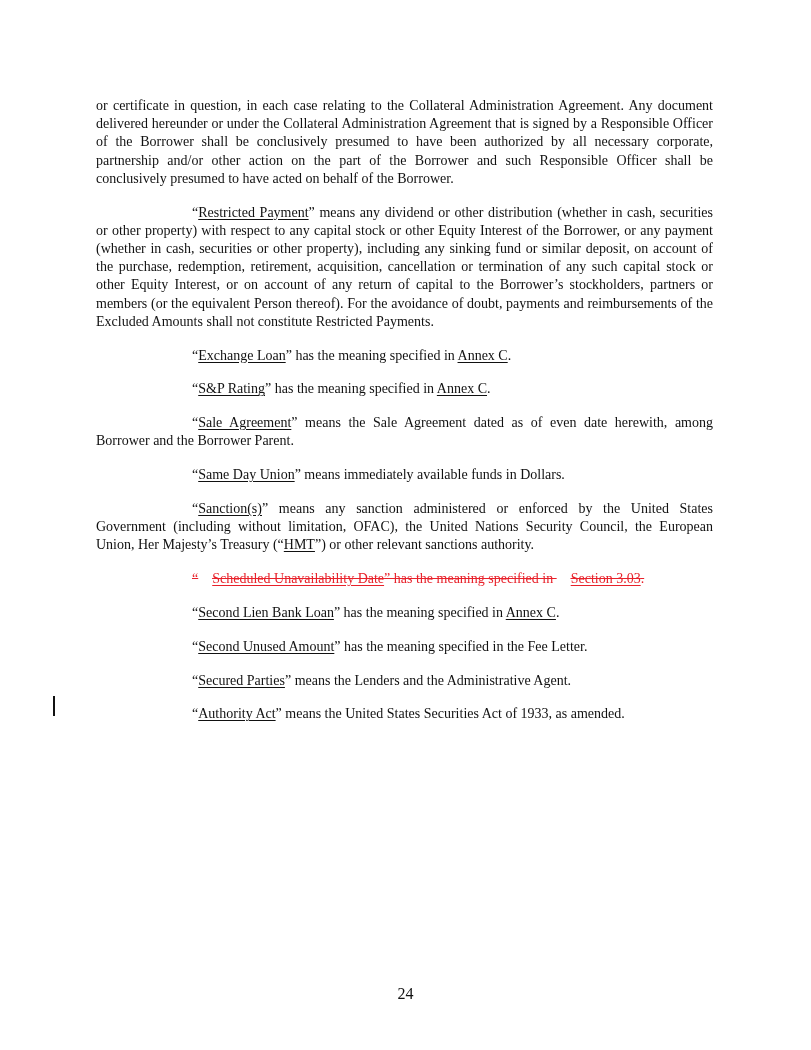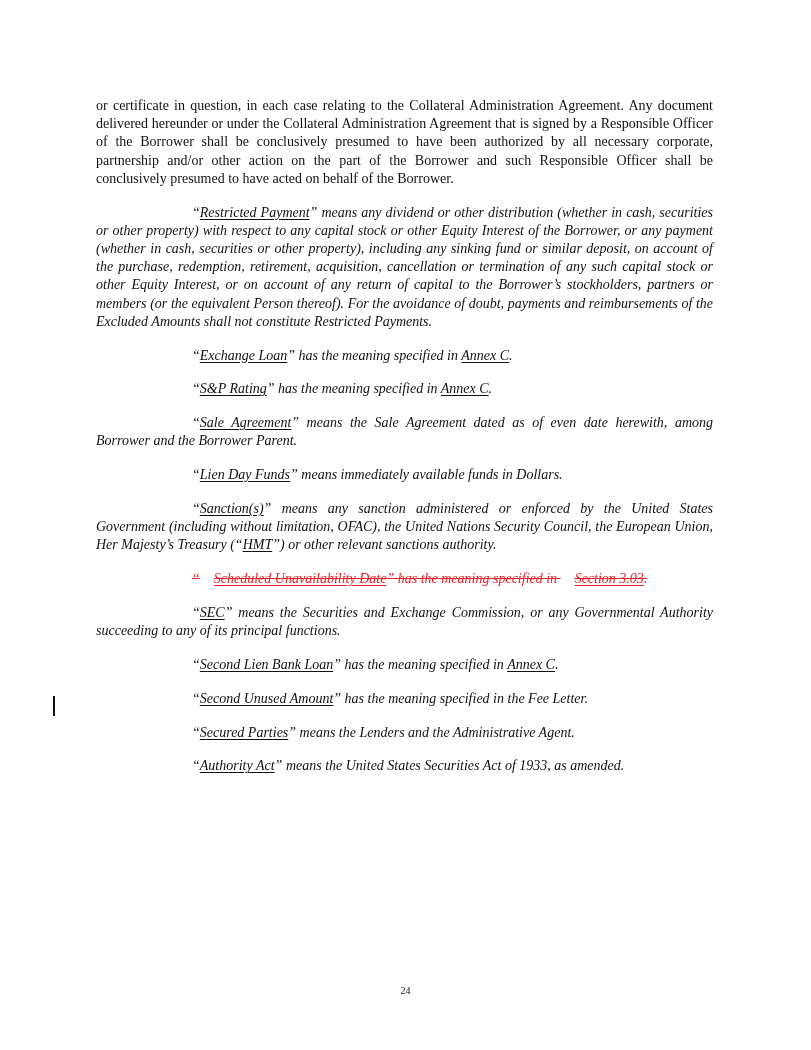--- a/index.html
+++ b/index.html
@@ -20,21 +20,21 @@
       left: 96px;
       top: 97px;
       width: 617px;
       font-size: 14px;
       line-height: 18.2px;
     }
     .para {
       margin: 0 0 15.6px 0;
       text-align: justify;
     }
-    .indent { text-indent: 96px; font-style: italic; }
+    .indent { text-indent: 96px; }
     .u { text-decoration: underline; text-underline-offset: 2px; }
     .deleted {
       color: #e8212a;
       text-decoration: line-through;
       text-decoration-color: #e8212a;
     }
     .deleted .u {
       text-decoration: underline line-through;
       text-decoration-color: #e8212a;
       margin-left: 14px;
@@ -46,21 +46,21 @@
       width: 1.5px;
       height: 20px;
       background: #111111;
     }
     .page-number {
       position: absolute;
       left: 0;
       width: 811px;
       top: 985px;
       text-align: center;
-      font-size: 10px;
+      font-size: 16px;
     }
   </style>
 </head>
 <body>
 
 <div class="change-bar"></div>
 
 <div class="page">
 
   <p class="para"><span>or certificate in question, in each case relating to the Collateral Administration Agreement.  Any document delivered hereunder or under the Collateral Administration Agreement that is signed by a Responsible Officer of the Borrower shall be conclusively presumed to have been authorized by all necessary corporate, partnership and/or other action on the part of the Borrower and such Responsible Officer shall be conclusively presumed to have acted on behalf of the Borrower.</span></p>
@@ -68,27 +68,26 @@
   <p class="para indent"><span>“</span><span class="u">Restricted Payment</span><span>” means any dividend or other distribution (whether in cash, securities or other property) with respect to any capital stock or other Equity Interest of the Borrower, or any payment (whether in cash, securities or other property), including any sinking fund or similar deposit, on account of the purchase, redemption, retirement, acquisition, cancellation or termination of any such capital stock or other Equity Interest, or on account of any return of capital to the Borrower’s stockholders, partners or members (or the equivalent Person thereof).  For the avoidance of doubt, payments and reimbursements of the Excluded Amounts shall not constitute Restricted Payments.</span></p>
 
 
   <p class="para indent"><span>“</span><span class="u">Exchange Loan</span><span>” has the meaning specified in </span><span class="u">Annex C</span><span>.</span></p>
 
 
   <p class="para indent"><span>“</span><span class="u">S&amp;P Rating</span><span>” has the meaning specified in </span><span class="u">Annex C</span><span>.</span></p>
 
   <p class="para indent"><span>“</span><span class="u">Sale Agreement</span><span>” means the Sale Agreement dated as of even date herewith, among Borrower and the Borrower Parent.</span></p>
 
-  <p class="para indent"><span>“</span><span class="u">Lien Day Funds</span><span>” means immediately available funds in Dollars.</span></p>
+  <p class="para indent"><span>“</span><span class="u">Same Day Union</span><span>” means immediately available funds in Dollars.</span></p>
 
   <p class="para indent"><span>“</span><span class="u">Sanction(s)</span><span>” means any sanction administered or enforced by the United States Government (including without limitation, OFAC), the United Nations Security Council, the European Union, Her Majesty’s Treasury (“</span><span class="u">HMT</span><span>”) or other relevant sanctions authority.</span></p>
 
   <p class="para indent deleted"><span>“</span><span class="u">Scheduled Unavailability Date</span><span>” has the meaning specified in </span><span class="u">Section 3.03</span><span style="text-decoration:none;">.</span></p>
 
-  <p class="para indent"><span>“</span><span class="u">SEC</span><span>” means the Securities and Exchange Commission, or any Governmental Authority succeeding to any of its principal functions.</span></p>
 
   <p class="para indent"><span>“</span><span class="u">Second Lien Bank Loan</span><span>” has the meaning specified in </span><span class="u">Annex C</span><span>.</span></p>
 
   <p class="para indent"><span>“</span><span class="u">Second Unused Amount</span><span>” has the meaning specified in the Fee Letter.</span></p>
 
   <p class="para indent"><span>“</span><span class="u">Secured Parties</span><span>” means the Lenders and the Administrative Agent.</span></p>
 
   <p class="para indent"><span>“</span><span class="u">Authority Act</span><span>” means the United States Securities Act of 1933, as amended.</span></p>
 
 </div>

